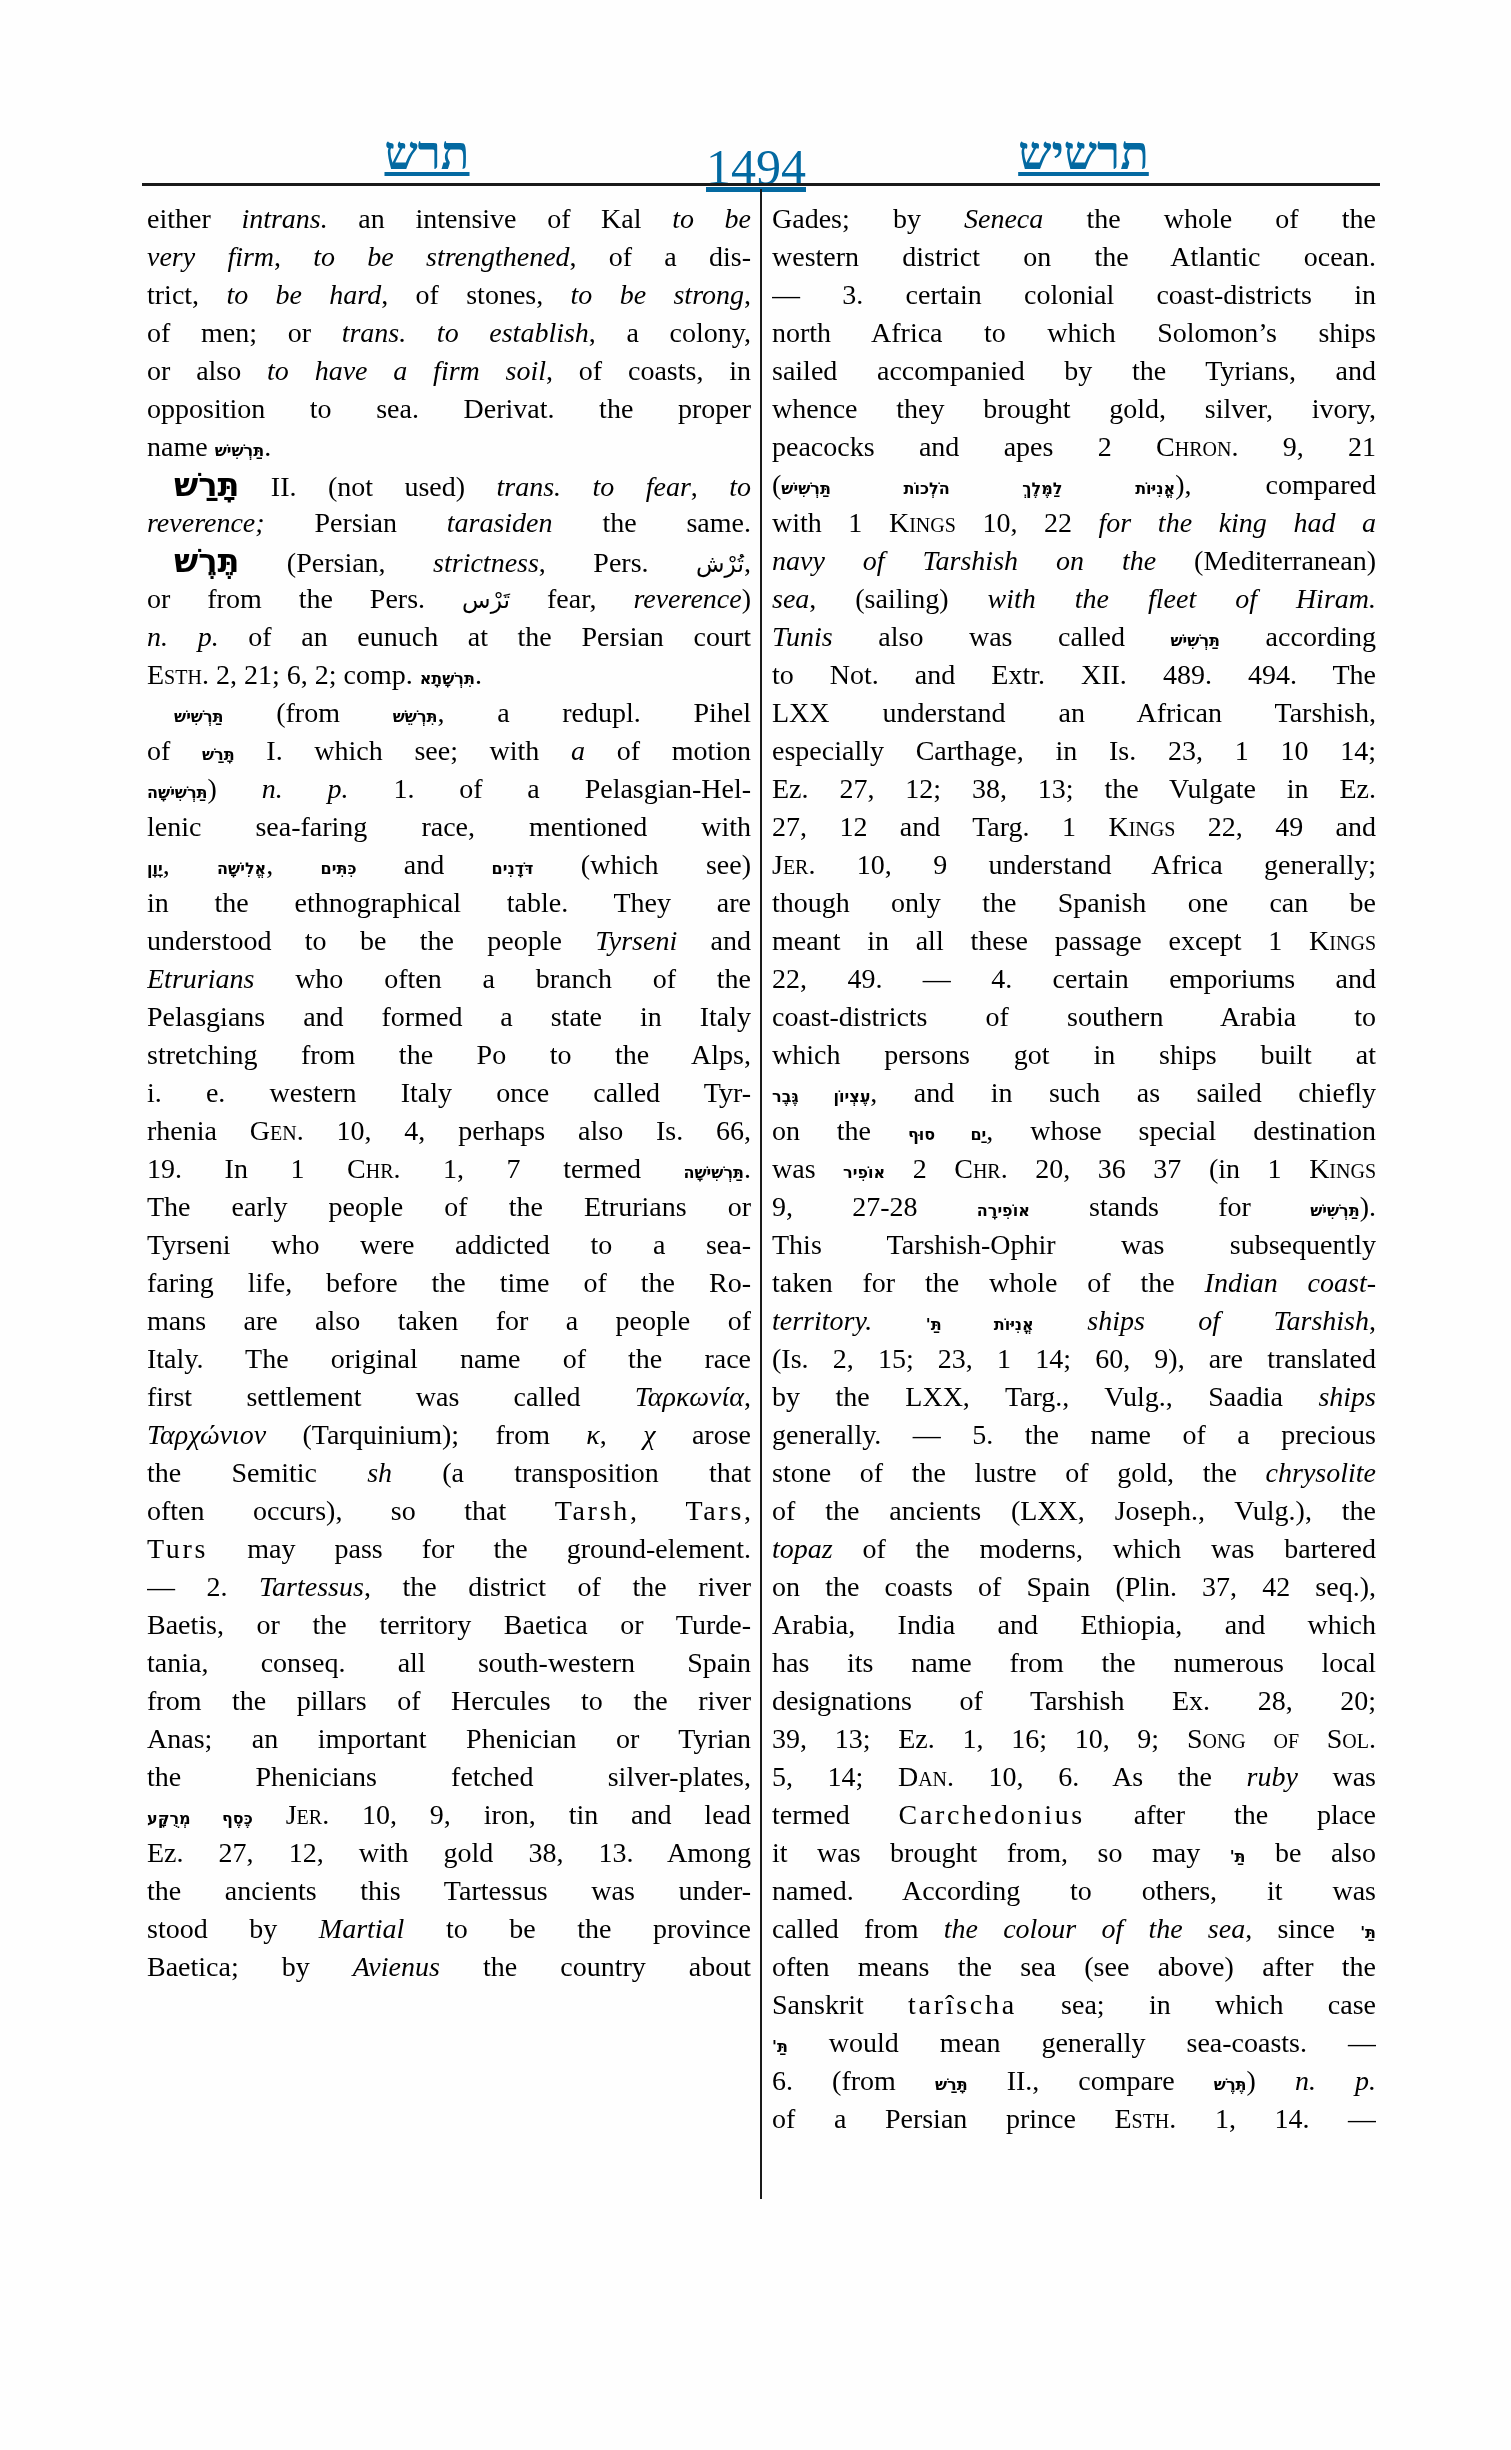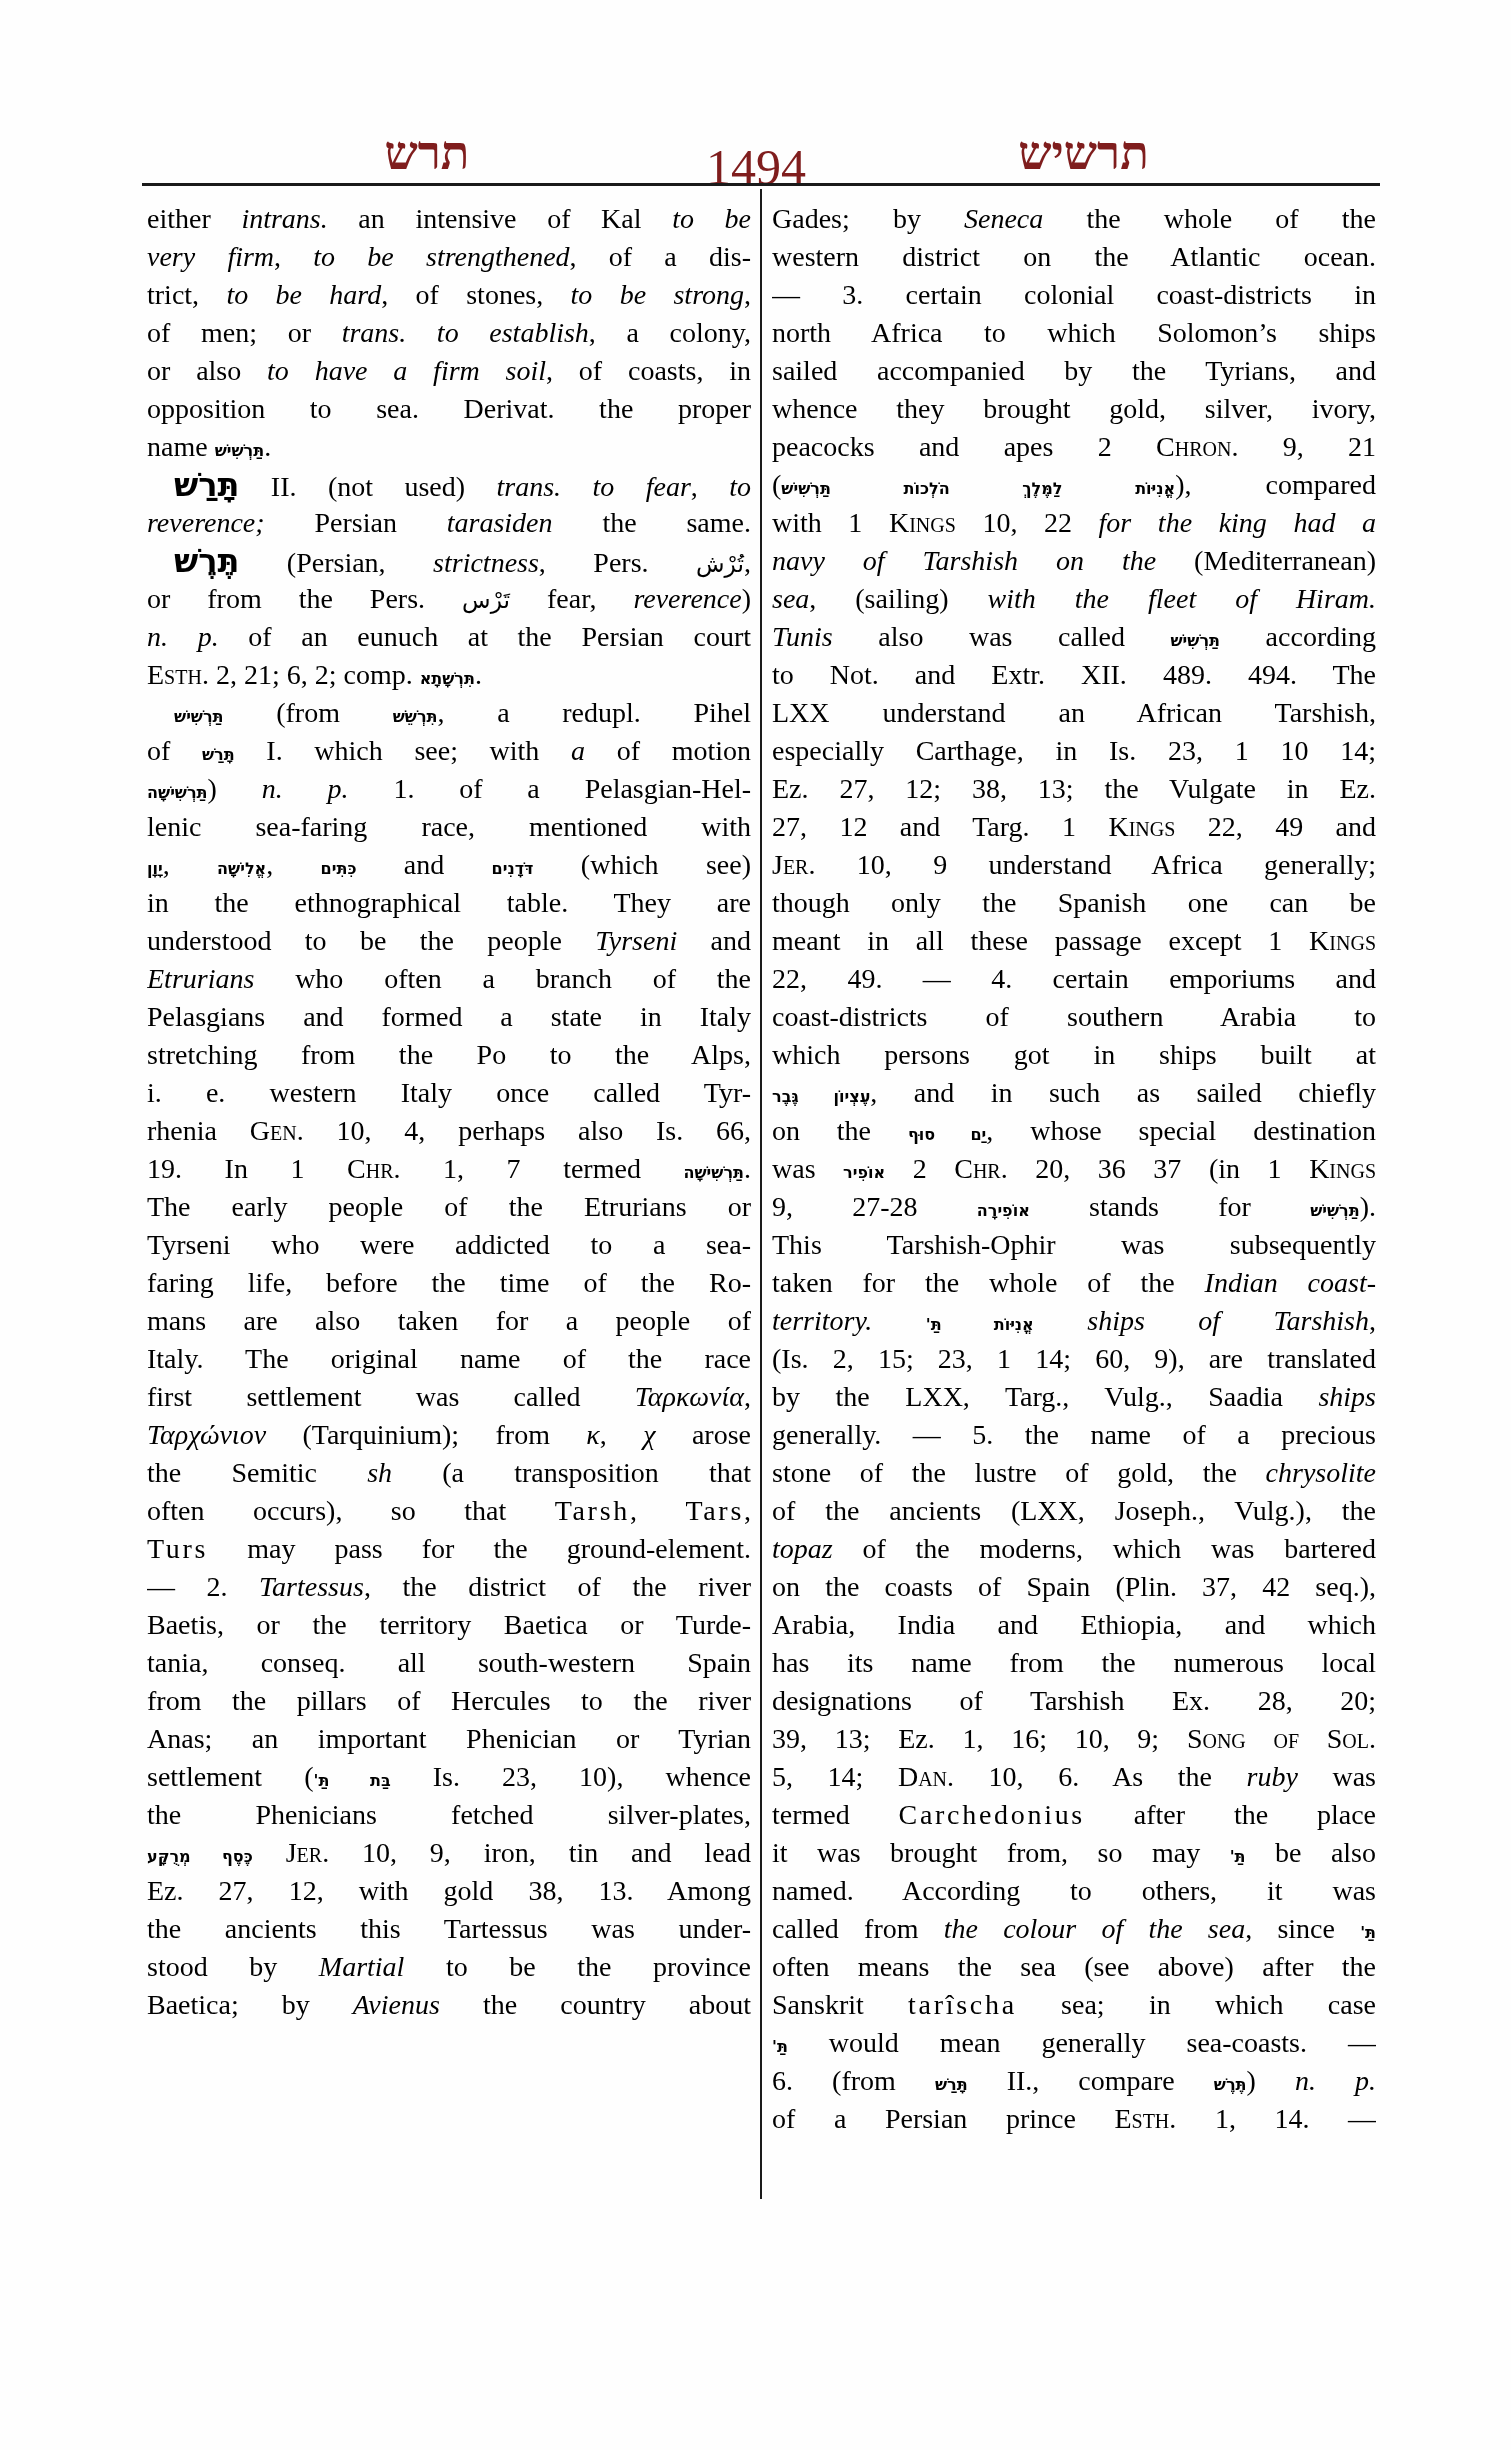--- a/index.html
+++ b/index.html
@@ -1,18 +1,18 @@
 <!DOCTYPE html>
 <html style="font-size:14.4px"><head>
 <meta charset="utf-8">
 <style>
   html, body { margin: 0; padding: 0; background: #ffffff; }
   body { width: 1512px; height: 2450px; position: relative; overflow: hidden; }
   .page { position: absolute; left: 0; top: 0; width: 1512px; height: 2450px; background: #fefefe; color: #111; }
-  .hdr { position: absolute; top: 126px; height: 54px; font-family: "Liberation Serif", "DejaVu Serif", serif; color: #7f1d1d; }
+  .hdr { position: absolute; top: 126px; height: 54px; font-family: "Liberation Serif", "DejaVu Serif", serif; color: #0369a1; text-decoration: underline; }
   .hdr-left { left: 355px; width: 144px; text-align: center; font-size: 47px; font-weight: bold; direction: rtl; }
   .hdr-num { left: 702px; width: 108px; text-align: center; font-size: 50px; top: 138px; }
   .hdr-right { left: 980px; width: 207px; text-align: center; font-size: 47px; font-weight: bold; direction: rtl; }
   .rule { position: absolute; left: 142px; top: 183px; width: 1238px; height: 2.7px; background: #1a1a1a; }
   .divider { position: absolute; left: 760px; top: 189px; width: 1.8px; height: 2010px; background: #1a1a1a; }
   .col { position: absolute; top: 200px; width: 604px; font-family: "Liberation Serif", "DejaVu Serif", serif; font-size: 28px; color: #000000; }
   .col-left { left: 147px; }
   .col-right { left: 772px; }
   .line { height: 38px; line-height: 38px; white-space: nowrap; text-align: justify; text-align-last: justify; overflow: hidden; }
   .line.last { text-align-last: left; }
@@ -70,21 +70,20 @@
       <div class="line"><span>first settlement was called </span><span class="gr">Ταρκωνία</span><span>,</span></div>
       <div class="line"><span class="gr">Ταρχώνιον</span><span> (Tarquinium); from </span><span class="gr">κ</span><span>, </span><span class="gr">χ</span><span> arose</span></div>
       <div class="line"><span>the Semitic </span><span class="i">sh</span><span> (a transposition that</span></div>
       <div class="line"><span>often occurs), so that </span><span class="sp">Tarsh</span><span>, </span><span class="sp">Tars</span><span>,</span></div>
       <div class="line"><span class="sp">Turs</span><span> may pass for the ground-element.</span></div>
       <div class="line"><span>— 2. </span><span class="i">Tartessus</span><span>, the district of the river</span></div>
       <div class="line"><span>Baetis, or the territory Baetica or Turde-</span></div>
       <div class="line"><span>tania, conseq. all south-western Spain</span></div>
       <div class="line"><span>from the pillars of Hercules to the river</span></div>
       <div class="line"><span>Anas; an important Phenician or Tyrian</span></div>
-      <div class="line"><span>settlement (</span><span class="he">בַּת תַּ'</span><span> Is. 23, 10), whence</span></div>
       <div class="line"><span>the Phenicians fetched silver-plates,</span></div>
       <div class="line"><span class="he">כֶּסֶף מְרֻקָּע</span><span> </span><span class="sc">Jer.</span><span> 10, 9, iron, tin and lead</span></div>
       <div class="line"><span>Ez. 27, 12, with gold 38, 13.  Among</span></div>
       <div class="line"><span>the ancients this Tartessus was under-</span></div>
       <div class="line"><span>stood by </span><span class="i">Martial</span><span> to be the province</span></div>
       <div class="line"><span>Baetica; by </span><span class="i">Avienus</span><span> the country about</span></div>
     </div>
   <div class="col col-right">
       <div class="line"><span>Gades; by </span><span class="i">Seneca</span><span> the whole of the</span></div>
       <div class="line"><span>western district on the Atlantic ocean.</span></div>

